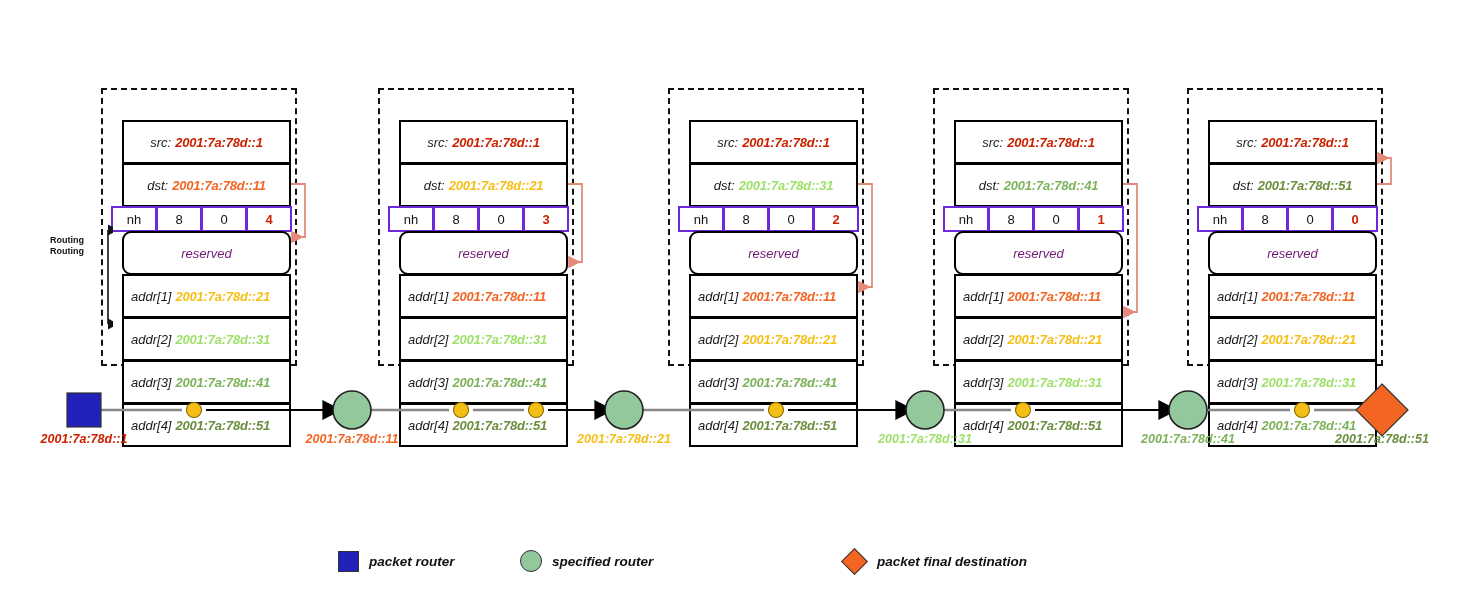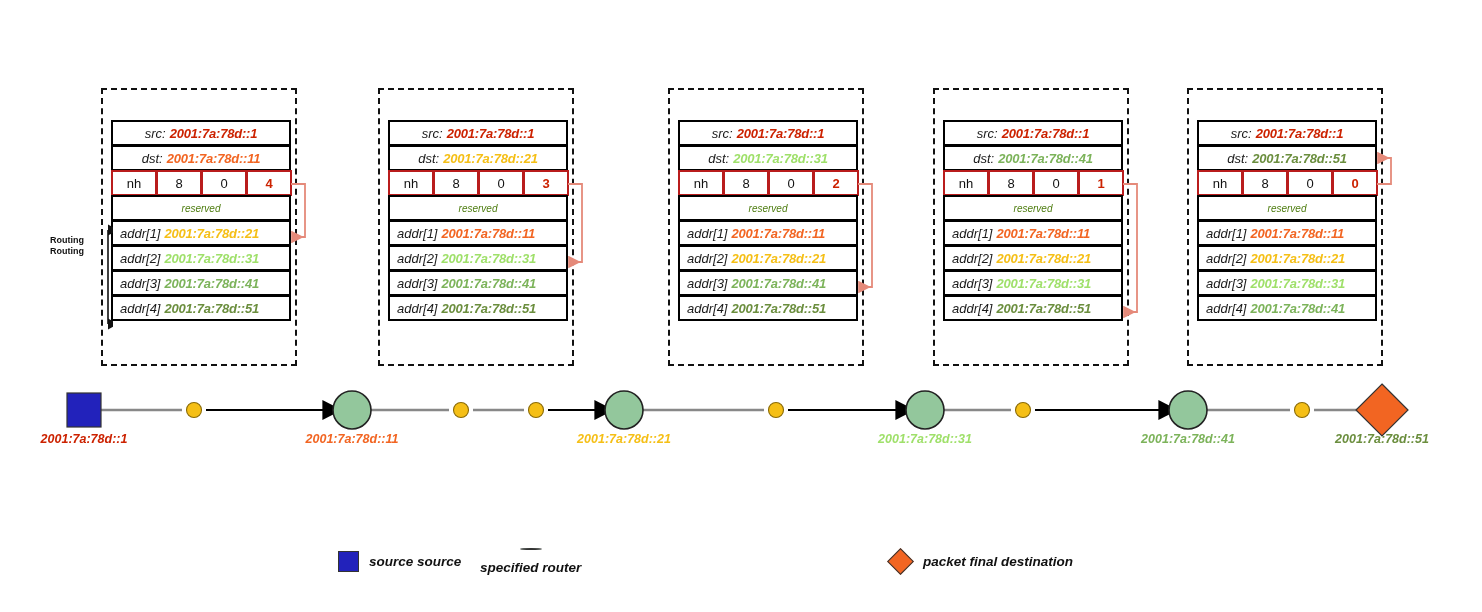--- a/index.html
+++ b/index.html
@@ -24,58 +24,60 @@
     border: 2px dashed #111111;
     box-sizing: border-box;
   }
   .packet-inner {
     position: absolute;
     left: 8px;
     top: 30px;
     width: 180px;
   }
   .pkt-row {
-    height: 26px;
+    height: 44px;
     border: 2px solid #000000;
     box-sizing: border-box;
     margin-bottom: -1px;
     background: #ffffff;
     display: flex;
     align-items: center;
     justify-content: center;
     white-space: nowrap;
     position: relative;
+    margin-left: 11px;
   }
   .pkt-row .fld-label {
     font-style: italic;
     font-weight: normal;
     font-size: 13px;
     color: #1a1a1a;
     margin-right: 4px;
   }
   .pkt-row .fld-value {
     font-style: italic;
     font-weight: bold;
     font-size: 13px;
     letter-spacing: -0.2px;
   }
   .pkt-row.reserved {
     font-style: italic;
-    font-size: 10px;
-    color: #4d7c0f;
+    font-size: 13px;
+    color: #701a75;
+    border-radius: 9px;
   }
   .nh-row {
     height: 26px;
     display: flex;
     margin-bottom: -1px;
     position: relative;
   }
   .nh-cell {
     flex: 1 1 25%;
-    border: 2px solid #b91c1c;
+    border: 2px solid #6d28d9;
     box-sizing: border-box;
     margin-right: -1px;
     display: flex;
     align-items: center;
     justify-content: center;
     font-size: 13px;
     color: #111111;
     background: #ffffff;
   }
   .nh-cell.seg {
@@ -464,23 +466,23 @@
     <div class="node-label" style="left: 352px; color: rgb(242, 101, 34);">2001:7a:78d::11</div>
     <div class="node-label" style="left: 624px; color: rgb(245, 191, 22);">2001:7a:78d::21</div>
     <div class="node-label" style="left: 925px; color: rgb(159, 224, 106);">2001:7a:78d::31</div>
     <div class="node-label" style="left: 1188px; color: rgb(124, 179, 90);">2001:7a:78d::41</div>
     <div class="node-label" style="left: 1382px; color: rgb(107, 142, 62);">2001:7a:78d::51</div>
   </div>
 
 <div id="legend">
     <div class="legend-item" style="left: 338px;">
       <span class="lg-square"></span>
-      <span class="legend-text">source source</span>
-    </div>
-    <div class="legend-item" style="left: 480px; flex-direction: column;">
+      <span class="legend-text">packet router</span>
+    </div>
+    <div class="legend-item" style="left: 520px;">
       <span class="lg-circle"></span>
       <span class="legend-text">specified router</span>
     </div>
-    <div class="legend-item" style="left: 888px;">
+    <div class="legend-item" style="left: 842px;">
       <span class="lg-diamond"></span>
       <span class="legend-text">packet final destination</span>
     </div>
   </div>
 
 </body></html>

